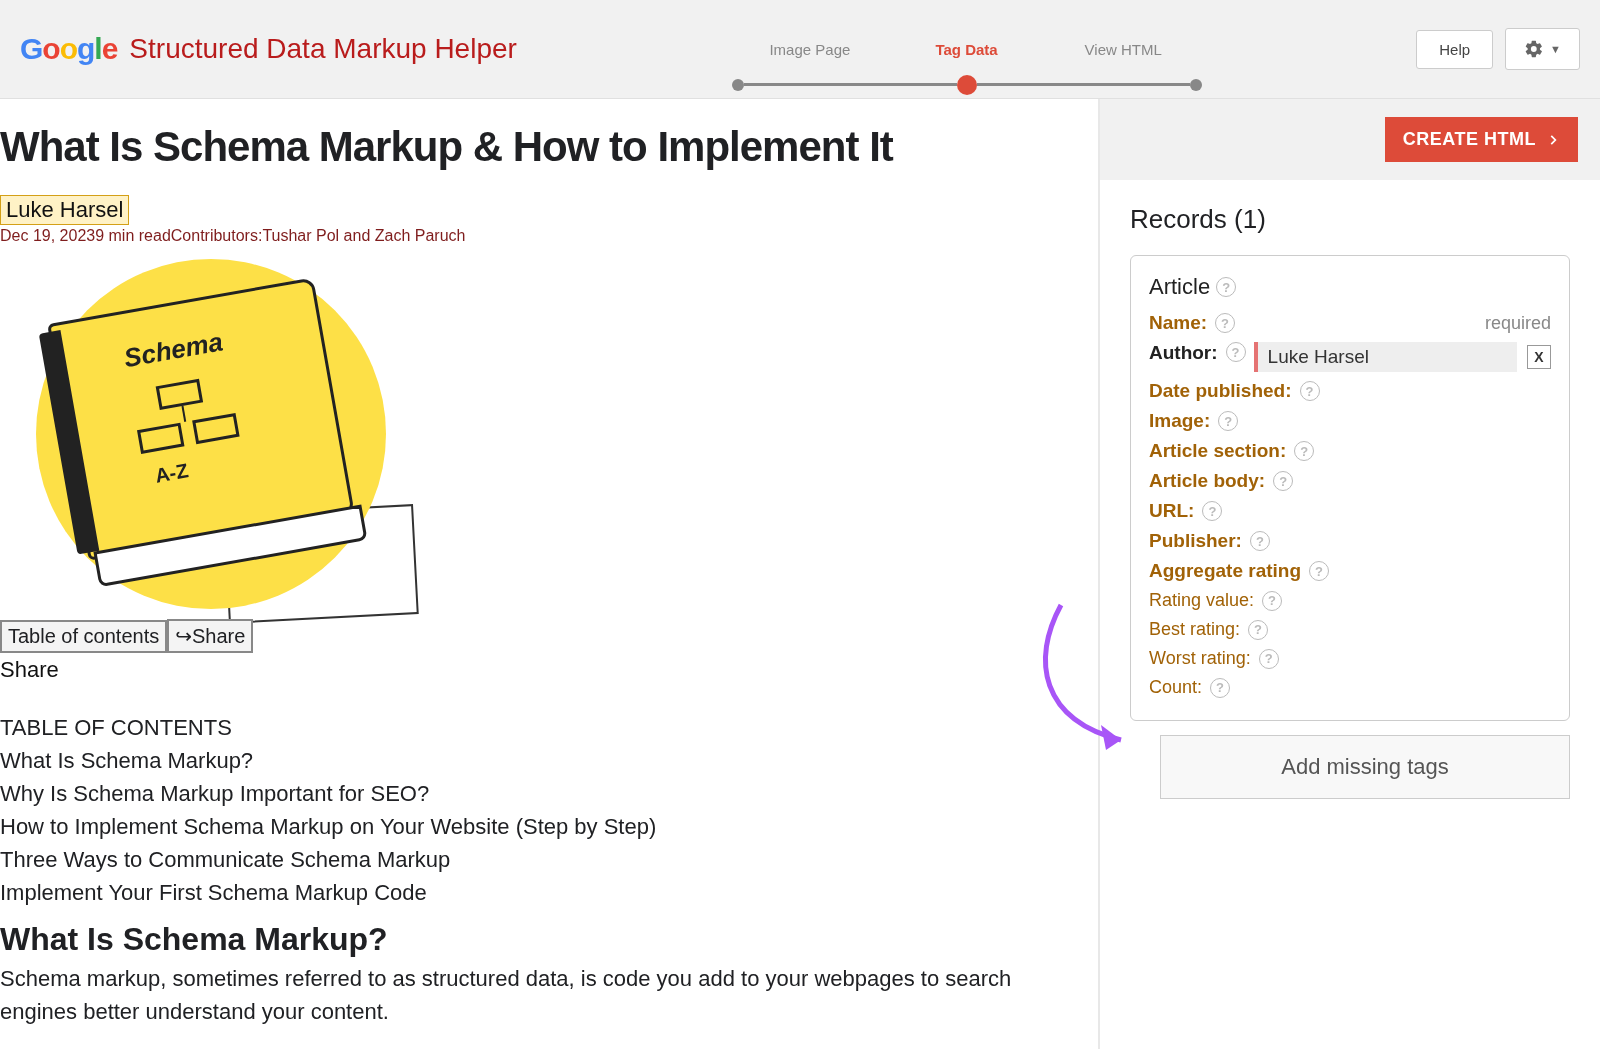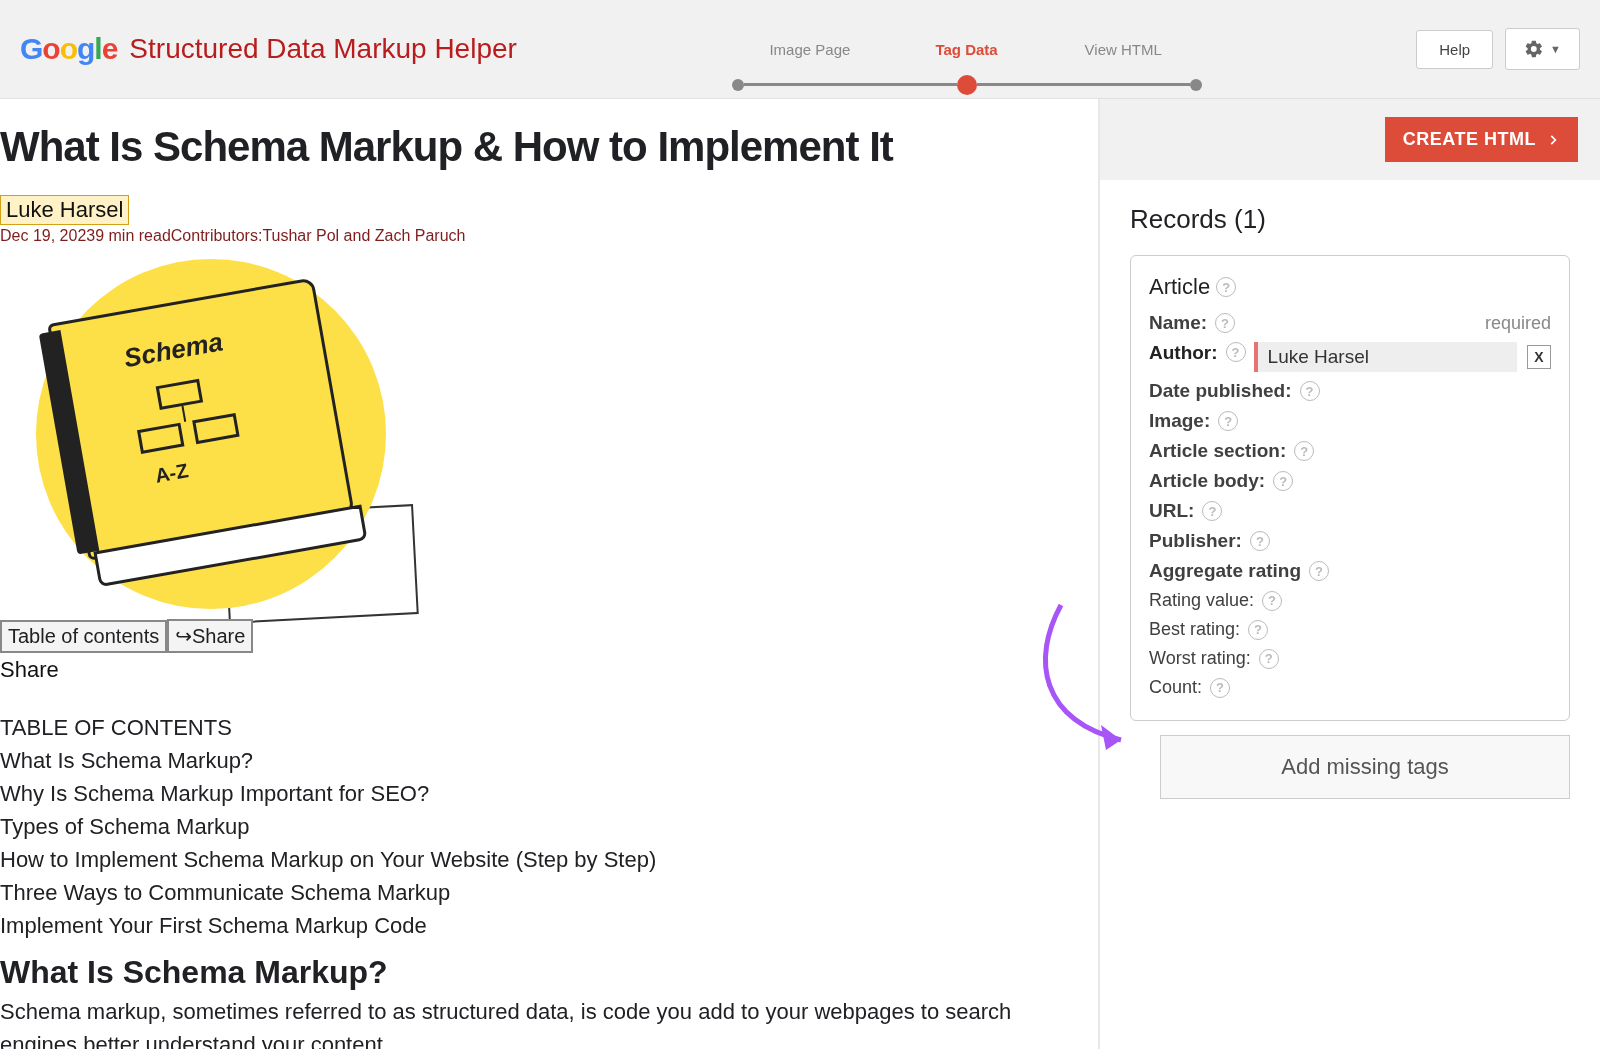--- a/index.html
+++ b/index.html
@@ -58,21 +58,21 @@
 .right-top { background: #f1f1f1; padding: 18px 22px; display: flex; justify-content: flex-end; }
 .create-btn { background: #dd4b39; color: #fff; border: none; padding: 12px 18px; font-size: 18px; font-weight: bold; letter-spacing: 0.5px; display: flex; align-items: center; gap: 10px; cursor: pointer; }
 .chev-r { display: inline-block; }
 
 .records { padding: 24px 30px 0 30px; }
 .records-h { font-size: 26px; margin-bottom: 20px; }
 .record-card { border: 1px solid #ccc; border-radius: 6px; padding: 18px 18px 14px 18px; position: relative; }
 .rec-type { font-size: 22px; color: #222; margin-bottom: 12px; display: flex; align-items: center; gap: 6px; }
 .help-q { display: inline-flex; width: 20px; height: 20px; border: 1.5px solid #bbb; border-radius: 50%; align-items: center; justify-content: center; font-size: 13px; color: #bbb; font-weight: bold; cursor: pointer; }
 .field-row { display: flex; align-items: center; gap: 8px; margin: 8px 0; flex-wrap: wrap; }
-.field-label { font-size: 19px; color: #404040; font-weight: bold; }
+.field-label { font-size: 19px; color: #a16207; font-weight: bold; }
 .field-label.ready { color: #222; }
 .req-txt { font-size: 18px; color: #888; margin-left: auto; }
 .val-chip { background: #eee; border-left: 4px solid #e57373; padding: 4px 10px; font-size: 19px; color: #333; flex: 1; }
 .val-row { display: flex; align-items: center; gap: 10px; width: 100%; }
 .x-btn { border: 1px solid #999; background: #fff; width: 24px; height: 24px; font-size: 14px; font-weight: bold; color: #333; cursor: pointer; display: flex; align-items: center; justify-content: center; }
 .sub-fields { }
 .sub-fields .field-label { font-weight: normal; font-size: 18px; }
 
 .add-missing { margin: 14px 30px 0 60px; border: 1px solid #ccc; background: #f8f8f8; padding: 18px; text-align: center; font-size: 22px; color: #555; cursor: pointer; }
 
@@ -144,21 +144,20 @@
           <span>↪</span>
           <span>Share</span>
         </span>
     </div>
     <div class="share-txt">Share</div>
 
     <div class="toc-block">
       <div class="toc-heading">TABLE OF CONTENTS</div>
       <div class="toc-item">What Is Schema Markup?</div>
       <div class="toc-item">Why Is Schema Markup Important for SEO?</div>
-      <div class="toc-item">Types of Schema Markup</div>
       <div class="toc-item">How to Implement Schema Markup on Your Website (Step by Step)</div>
       <div class="toc-item">Three Ways to Communicate Schema Markup</div>
       <div class="toc-item">Implement Your First Schema Markup Code</div>
     </div>
 
     <h2 class="h2">What Is Schema Markup?</h2>
     <p class="body-txt">Schema markup, sometimes referred to as structured data, is code you add to your webpages to search engines better understand your content.</p>
   </div>
 
   <div class="right">

